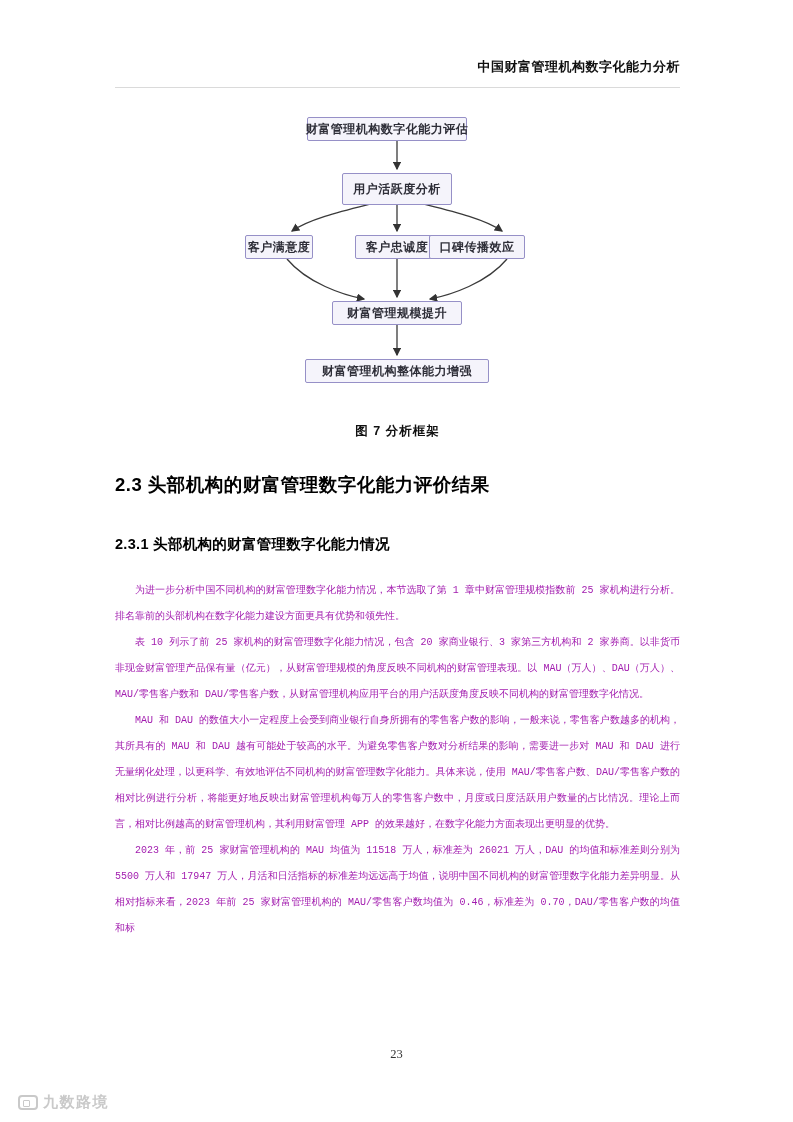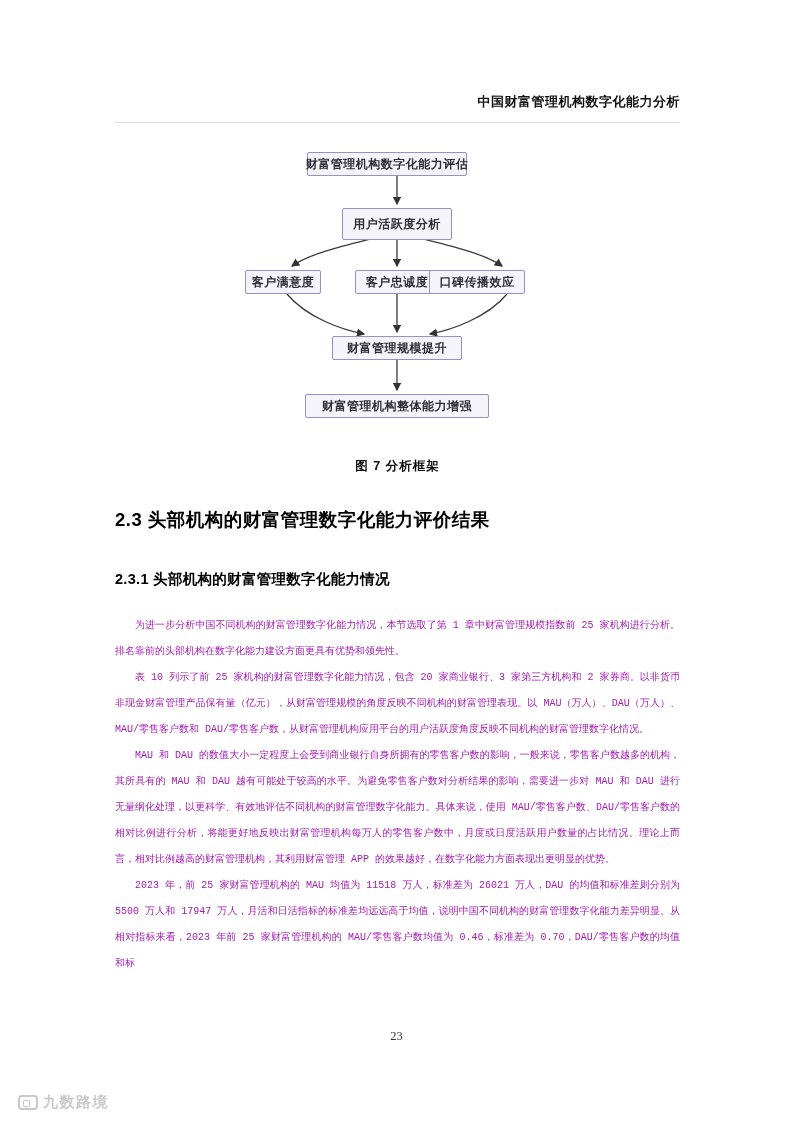--- a/index.html
+++ b/index.html
@@ -7,37 +7,36 @@
   body {
     width:793px; height:1122px; position:relative; overflow:hidden;
     font-family:"Liberation Serif","DejaVu Serif",serif; color:#1c1c1c;
   }
   .page { position:relative; width:793px; height:1122px; padding:58px 113px 0 115px; background:#ffffff; }
 
   
   .header-title {
     text-align:right; font-size:13px; font-weight:bold; letter-spacing:.5px; color:#111;
     font-family:Liberation Sans, sans-serif;
-    margin-top:35px;
   }
   .header-rule { border-bottom:1px solid #dadada; margin-top:11px; }
 
   
   .diagram { margin-top:21px; }
   .diagram-canvas { position:relative; width:565px; height:290px; margin:0 auto; }
   .arrows { position:absolute; left:0; top:0; width:565px; height:290px; }
   .node {
     position:absolute; display:flex; align-items:center; justify-content:center;
     border:1px solid #9690c7; background:#f5f4fb; border-radius:2px;
     font-family:"Liberation Sans","DejaVu Sans",sans-serif;
     font-size:12px; font-weight:bold; color:#2e2e38; letter-spacing:.5px; white-space:nowrap;
   }
   .node-a { left:192px; top:8px;   width:160px; height:24px; }
   .node-b { left:227px; top:64px;  width:110px; height:32px; }
-  .node-c { left:130px; top:126px; width:76px;  height:24px; }
+  .node-c { left:130px; top:126px; width:68px;  height:24px; }
   .node-d { left:240px; top:126px; width:84px;  height:24px; }
   .node-e { left:314px; top:126px; width:96px;  height:24px; }
   .node-f { left:217px; top:192px; width:130px; height:24px; }
   .node-g { left:190px; top:250px; width:184px; height:24px; }
   .diagram-caption {
     text-align:center; margin-top:24px;
     font-family:"Liberation Sans","DejaVu Sans",sans-serif;
     font-size:12.5px; font-weight:bold; color:#111; letter-spacing:1px;
   }
 
@@ -50,21 +49,21 @@
     margin-top:38px; font-family:"Liberation Sans","DejaVu Sans",sans-serif;
     font-size:14.5px; font-weight:bold; color:#000; letter-spacing:.3px;
   }
   .body-text { margin-top:24px; }
   .body-text p {
     font-size:10px; line-height:26px; text-align:justify; text-indent:2em; color:#a21caf;font-family:Liberation Mono, monospace;
   }
 
   
   .page-number {
-    position:absolute; left:0; right:0; bottom:78px; text-align:center;
+    position:absolute; left:0; right:0; bottom:60px; text-align:center;
     font-size:12.5px; color:#333;
   }
   .watermark {
     position:absolute; left:18px; bottom:10px; display:flex; align-items:center; gap:5px;
     color:#c9c9c9; font-family:"Liberation Sans","DejaVu Sans",sans-serif;
     font-size:15px; font-weight:bold; letter-spacing:1.5px;
   }
   .wm-icon { width:20px; height:15px; border:2px solid #c9c9c9; border-radius:4px; position:relative; }
   .wm-icon::after {
     content:""; position:absolute; left:3px; top:3px; width:5px; height:5px;

